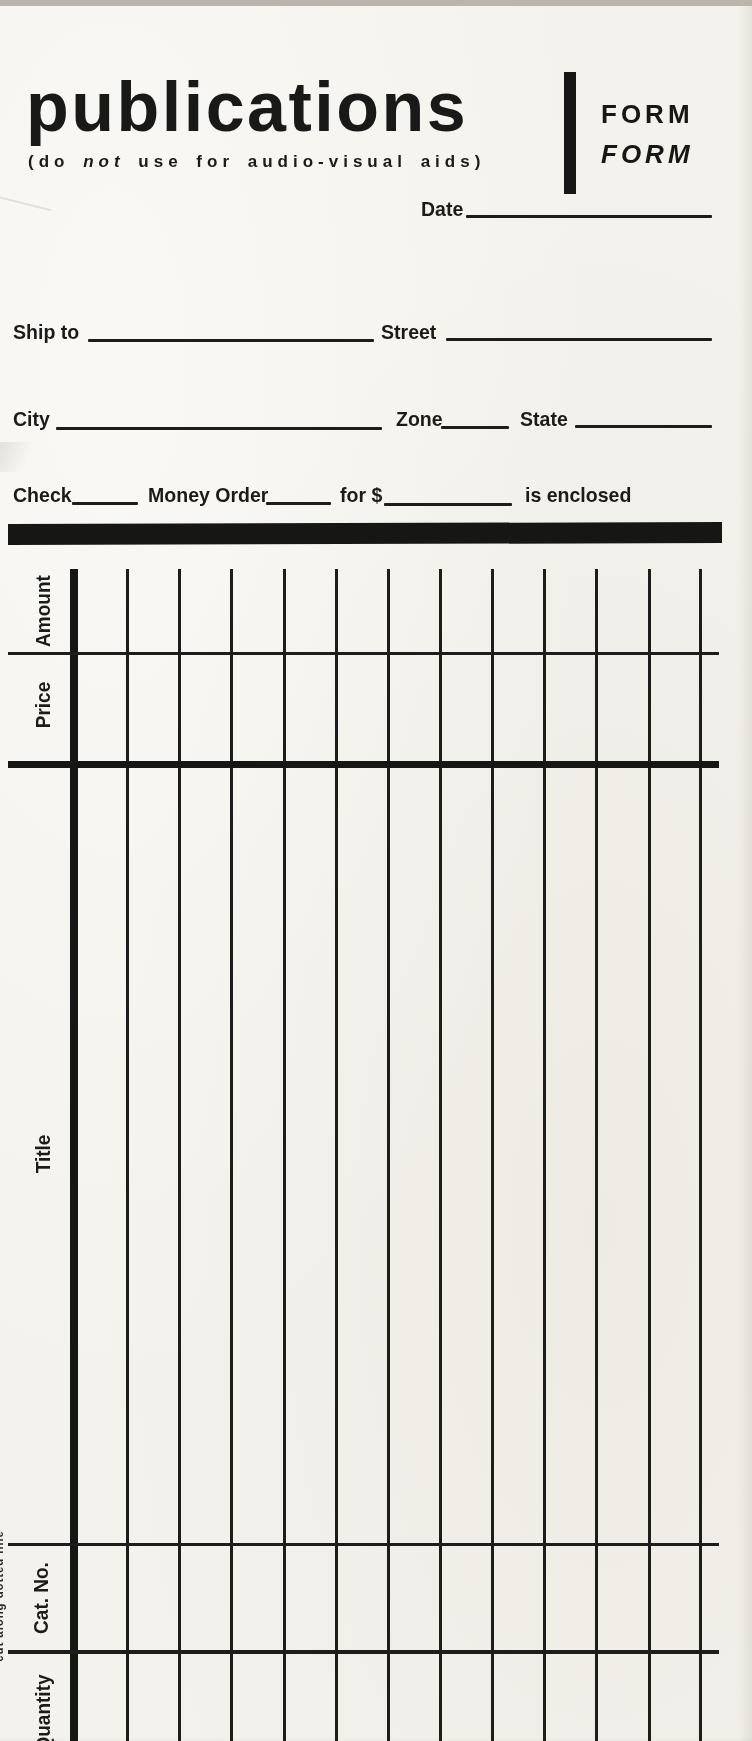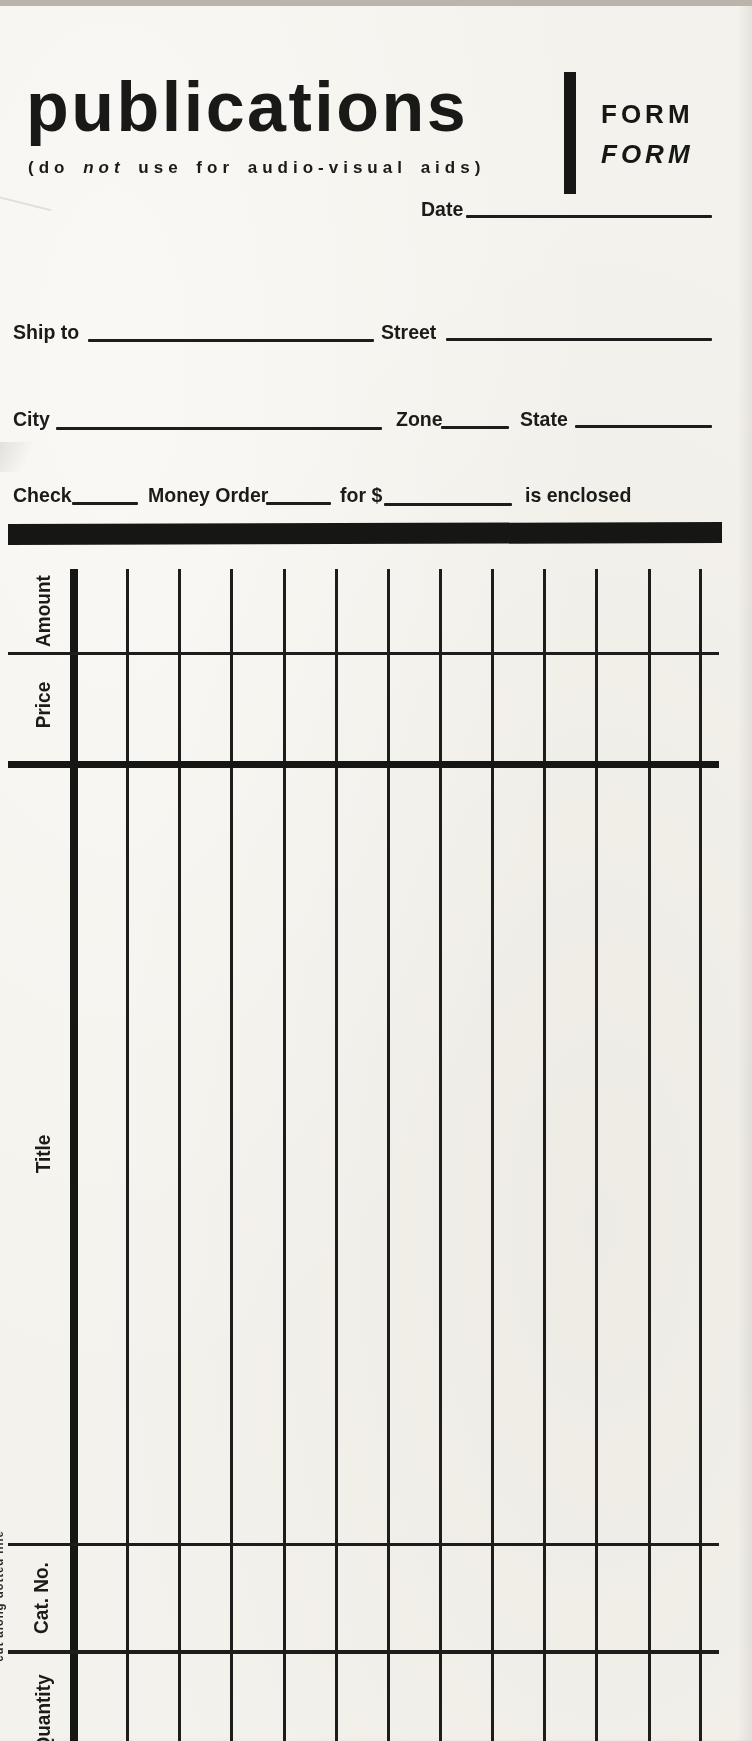--- a/index.html
+++ b/index.html
@@ -68,21 +68,21 @@
   }
   .bar{position:absolute;background:#161614;}
   .artifact{position:absolute;pointer-events:none;}
 </style>
 </head>
 <body>
 
 <div id="page">
 
   <div class="title" style="left:26px;top:66px;">publications</div>
-  <div class="subtitle" style="left:28px;top:153px;"><span>(do </span><span class="it">not</span><span> use for audio-visual aids)</span></div>
+  <div class="subtitle" style="left:28px;top:147px;"><span>(do </span><span class="it">not</span><span> use for audio-visual aids)</span></div>
   <div class="bar" style="left:564px;top:66px;width:12px;height:122px;"></div>
   <div class="formword" style="left:601px;top:95px;">FORM</div>
   <div class="formword" style="left:601px;top:135px;font-style:italic;">FORM</div>
 
   <div class="lbl" style="left:421px;top:192px;font-size:21px;">Date</div>
   <div class="rule" style="left:466px;top:209px;width:246px;"></div>
 
   <div class="lbl" style="left:13px;top:315px;font-size:21px;">Ship to</div>
   <div class="rule" style="left:88px;top:333px;width:286px;"></div>
   <div class="lbl" style="left:381px;top:315px;font-size:21px;">Street</div>

